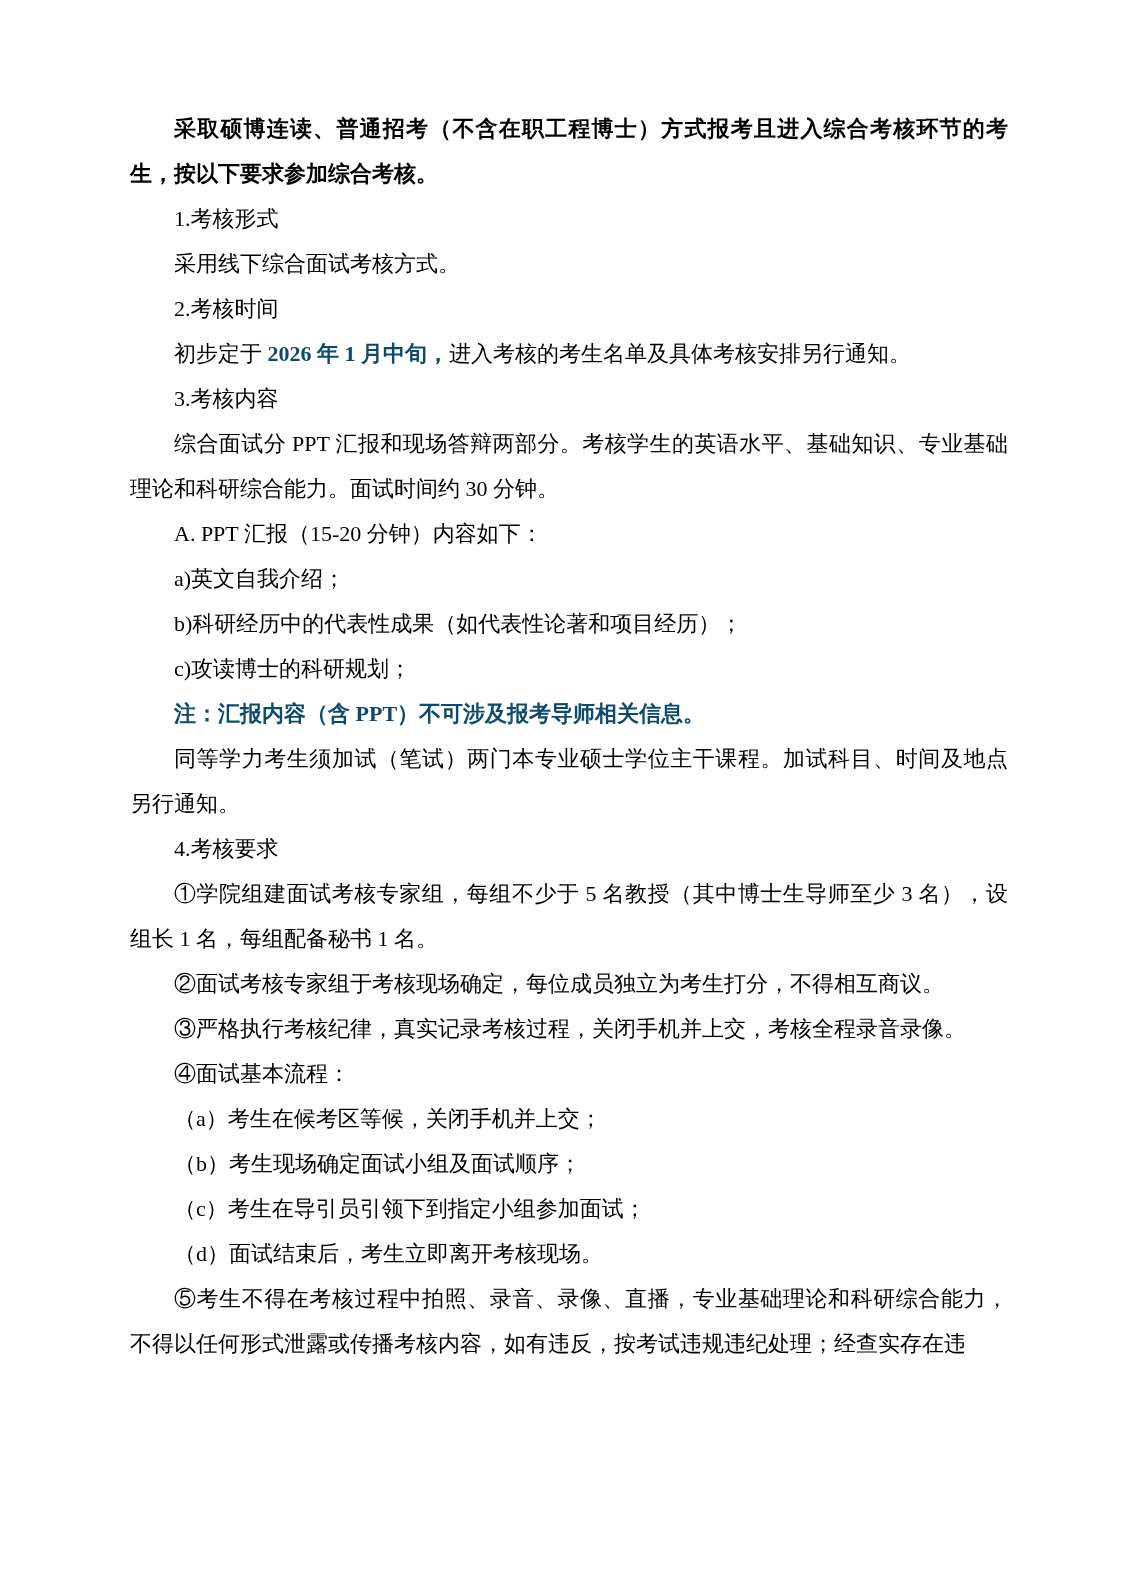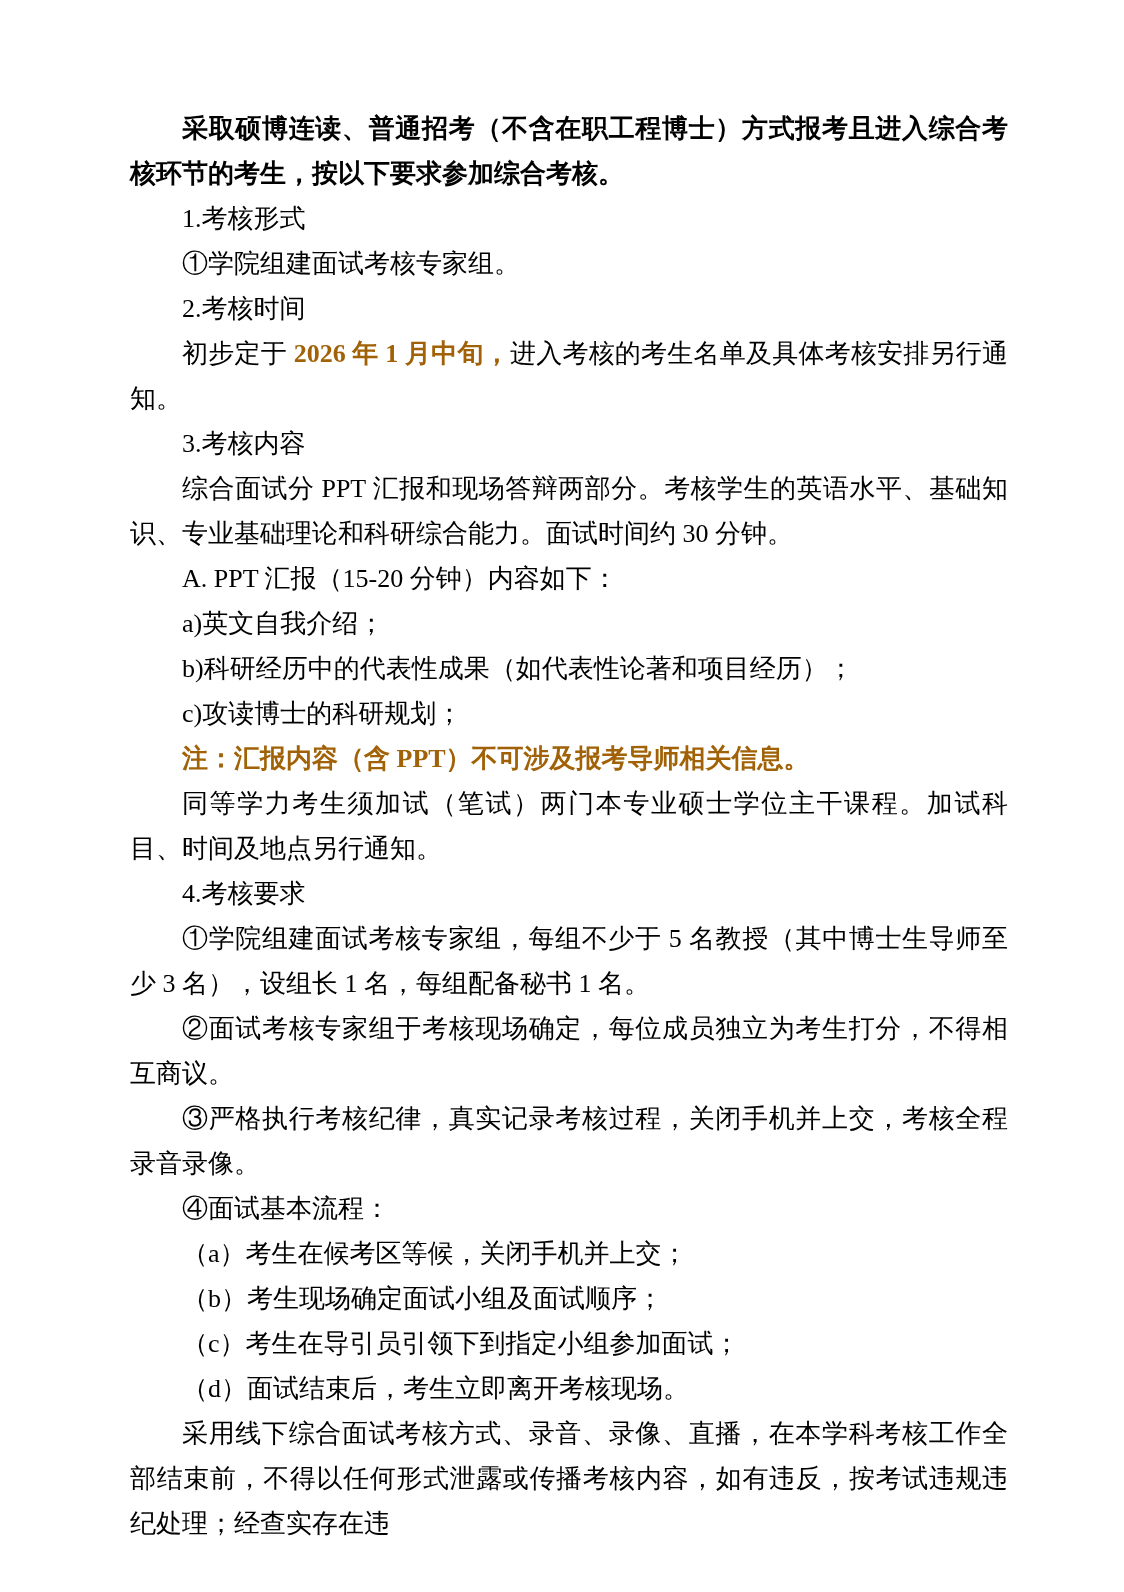--- a/index.html
+++ b/index.html
@@ -13,51 +13,51 @@
     height: 1592px;
     box-sizing: border-box;
     background: #ffffff;
     padding: 106px 116px 0 130px;
     overflow: hidden;
   }
   .doc-body p {
     margin: 0;
     padding: 0;
     font-family: "Liberation Serif", "DejaVu Serif", serif;
-    font-size: 26px;
+    font-size: 22px;
     line-height: 45px;
     color: #000000;
     text-align: justify;
     text-indent: 2em;
   }
   .doc-body span.run-bold { font-weight: 700; }
-  .doc-body span.run-red  { color: #a16207; }
+  .doc-body span.run-red  { color: #0c4a6e; }
 </style>
 </head>
 <body>
 
 <div class="page">
   <div class="doc-body">
       <p><span class="run-bold">采取硕博连读、普通招考（不含在职工程博士）方式报考且进入综合考核环节的考生，按以下要求参加综合考核。</span></p>
       <p><span>1.考核形式</span></p>
-      <p><span>①学院组建面试考核专家组。</span></p>
+      <p><span>采用线下综合面试考核方式。</span></p>
       <p><span>2.考核时间</span></p>
       <p><span>初步定于 </span><span class="run-bold run-red">2026 年 1 月中旬，</span><span>进入考核的考生名单及具体考核安排另行通知。</span></p>
       <p><span>3.考核内容</span></p>
       <p><span>综合面试分 PPT 汇报和现场答辩两部分。考核学生的英语水平、基础知识、专业基础理论和科研综合能力。面试时间约 30 分钟。</span></p>
       <p><span>A. PPT 汇报（15-20 分钟）内容如下：</span></p>
       <p><span>a)英文自我介绍；</span></p>
       <p><span>b)科研经历中的代表性成果（如代表性论著和项目经历）；</span></p>
       <p><span>c)攻读博士的科研规划；</span></p>
       <p><span class="run-bold run-red">注：汇报内容（含 PPT）不可涉及报考导师相关信息。</span></p>
       <p><span>同等学力考生须加试（笔试）两门本专业硕士学位主干课程。加试科目、时间及地点另行通知。</span></p>
       <p><span>4.考核要求</span></p>
       <p><span>①学院组建面试考核专家组，每组不少于 5 名教授（其中博士生导师至少 3 名），设组长 1 名，每组配备秘书 1 名。</span></p>
       <p><span>②面试考核专家组于考核现场确定，每位成员独立为考生打分，不得相互商议。</span></p>
       <p><span>③严格执行考核纪律，真实记录考核过程，关闭手机并上交，考核全程录音录像。</span></p>
       <p><span>④面试基本流程：</span></p>
       <p><span>（a）考生在候考区等候，关闭手机并上交；</span></p>
       <p><span>（b）考生现场确定面试小组及面试顺序；</span></p>
       <p><span>（c）考生在导引员引领下到指定小组参加面试；</span></p>
       <p><span>（d）面试结束后，考生立即离开考核现场。</span></p>
-      <p><span>采用线下综合面试考核方式、录音、录像、直播，在本学科考核工作全部结束前，不得以任何形式泄露或传播考核内容，如有违反，按考试违规违纪处理；经查实存在违</span></p>
+      <p><span>⑤考生不得在考核过程中拍照、录音、录像、直播，专业基础理论和科研综合能力，不得以任何形式泄露或传播考核内容，如有违反，按考试违规违纪处理；经查实存在违</span></p>
     </div>
 </div>
 
 </body></html>

